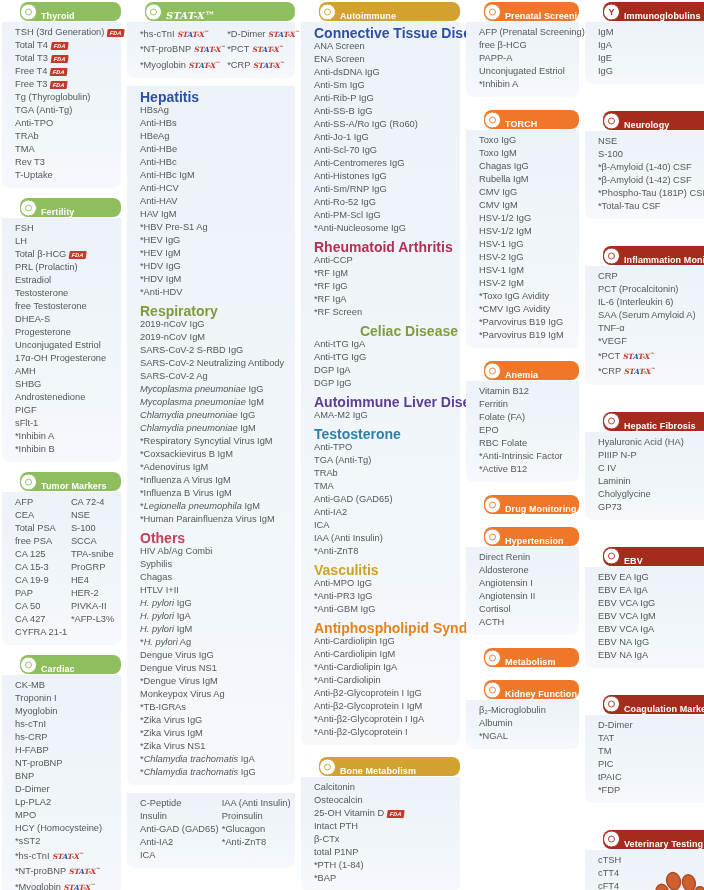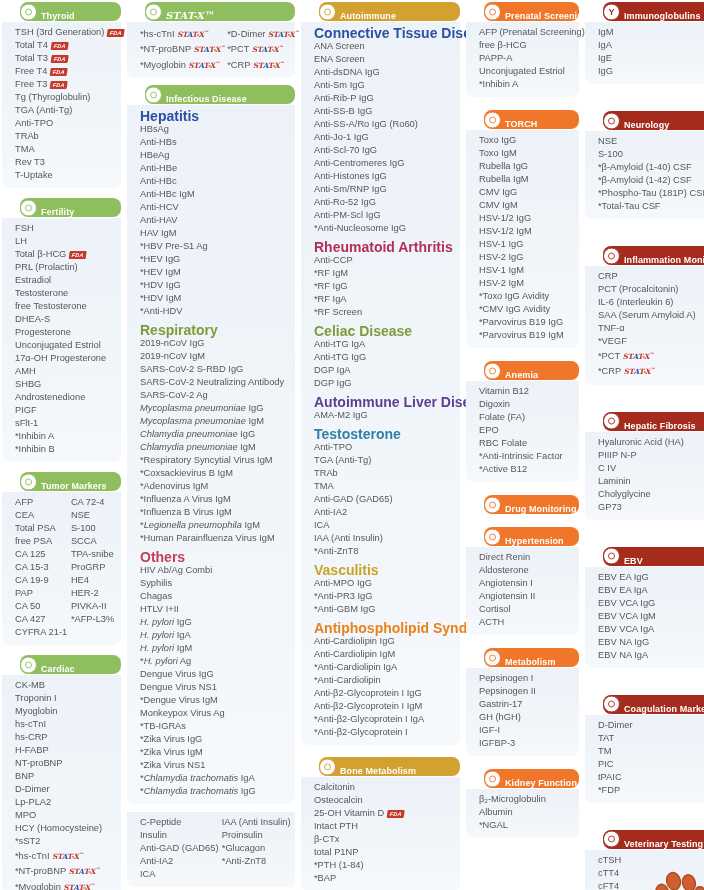--- a/index.html
+++ b/index.html
@@ -156,24 +156,20 @@
         <div class="body two" style="grid-template-rows: repeat(3, auto);">
           <div class="item"><span class="lab">*hs-cTnI</span><span class="sx"><span class="r">ST</span><span class="b">A</span><span class="r">T-X</span><span class="tm">™</span></span></div>
           <div class="item"><span class="lab">*NT-proBNP</span><span class="sx"><span class="r">ST</span><span class="b">A</span><span class="r">T-X</span><span class="tm">™</span></span></div>
           <div class="item"><span class="lab">*Myoglobin</span><span class="sx"><span class="r">ST</span><span class="b">A</span><span class="r">T-X</span><span class="tm">™</span></span></div>
           <div class="item"><span class="lab">*D-Dimer</span><span class="sx"><span class="r">ST</span><span class="b">A</span><span class="r">T-X</span><span class="tm">™</span></span></div>
           <div class="item"><span class="lab">*PCT</span><span class="sx"><span class="r">ST</span><span class="b">A</span><span class="r">T-X</span><span class="tm">™</span></span></div>
           <div class="item"><span class="lab">*CRP</span><span class="sx"><span class="r">ST</span><span class="b">A</span><span class="r">T-X</span><span class="tm">™</span></span></div>
         </div>
       </section>
       <section class="card green">
-        <div class="hdr">
-          <span class="ic"></span>
-          <span class="hdr-t">Infectious Disease</span>
-        </div>
         <div class="body">
           <div class="g-t first" style="color: rgb(43, 79, 162);">Hepatitis</div>
           <div class="item"><span class="lab">HBsAg</span></div>
           <div class="item"><span class="lab">Anti-HBs</span></div>
           <div class="item"><span class="lab">HBeAg</span></div>
           <div class="item"><span class="lab">Anti-HBe</span></div>
           <div class="item"><span class="lab">Anti-HBc</span></div>
           <div class="item"><span class="lab">Anti-HBc IgM</span></div>
           <div class="item"><span class="lab">Anti-HCV</span></div>
           <div class="item"><span class="lab">Anti-HAV</span></div>
@@ -258,21 +254,21 @@
           <div class="item"><span class="lab">Anti-Sm/RNP IgG</span></div>
           <div class="item"><span class="lab">Anti-Ro-52 IgG</span></div>
           <div class="item"><span class="lab">Anti-PM-Scl IgG</span></div>
           <div class="item"><span class="lab">*Anti-Nucleosome IgG</span></div>
           <div class="g-t" style="color: rgb(178, 48, 85);">Rheumatoid Arthritis</div>
           <div class="item"><span class="lab">Anti-CCP</span></div>
           <div class="item"><span class="lab">*RF IgM</span></div>
           <div class="item"><span class="lab">*RF IgG</span></div>
           <div class="item"><span class="lab">*RF IgA</span></div>
           <div class="item"><span class="lab">*RF Screen</span></div>
-          <div class="g-t" style="color: rgb(127, 156, 60);">Celiac Disease</div>
+          <div class="g-t" style="color: rgb(127, 156, 60); text-align: right;">Celiac Disease</div>
           <div class="item"><span class="lab">Anti-tTG IgA</span></div>
           <div class="item"><span class="lab">Anti-tTG IgG</span></div>
           <div class="item"><span class="lab">DGP IgA</span></div>
           <div class="item"><span class="lab">DGP IgG</span></div>
           <div class="g-t" style="color: rgb(93, 62, 146);">Autoimmune Liver Disease</div>
           <div class="item"><span class="lab">AMA-M2 IgG</span></div>
           <div class="g-t" style="color: rgb(46, 128, 166);">Testosterone</div>
           <div class="item"><span class="lab">Anti-TPO</span></div>
           <div class="item"><span class="lab">TGA (Anti-Tg)</span></div>
           <div class="item"><span class="lab">TRAb</span></div>
@@ -329,21 +325,21 @@
         </div>
       </section>
       <section class="card orange">
         <div class="hdr">
           <span class="ic"></span>
           <span class="hdr-t">TORCH</span>
         </div>
         <div class="body">
           <div class="item"><span class="lab">Toxo IgG</span></div>
           <div class="item"><span class="lab">Toxo IgM</span></div>
-          <div class="item"><span class="lab">Rubella IgG</span></div>
+          <div class="item"><span class="lab">Chagas IgG</span></div>
           <div class="item"><span class="lab">Rubella IgM</span></div>
           <div class="item"><span class="lab">CMV IgG</span></div>
           <div class="item"><span class="lab">CMV IgM</span></div>
           <div class="item"><span class="lab">HSV-1/2 IgG</span></div>
           <div class="item"><span class="lab">HSV-1/2 IgM</span></div>
           <div class="item"><span class="lab">HSV-1 IgG</span></div>
           <div class="item"><span class="lab">HSV-2 IgG</span></div>
           <div class="item"><span class="lab">HSV-1 IgM</span></div>
           <div class="item"><span class="lab">HSV-2 IgM</span></div>
           <div class="item"><span class="lab">*Toxo IgG Avidity</span></div>
@@ -352,21 +348,21 @@
           <div class="item"><span class="lab">*Parvovirus B19 IgM</span></div>
         </div>
       </section>
       <section class="card orange">
         <div class="hdr">
           <span class="ic"></span>
           <span class="hdr-t">Anemia</span>
         </div>
         <div class="body">
           <div class="item"><span class="lab">Vitamin B12</span></div>
-          <div class="item"><span class="lab">Digoxin</span></div>
+          <div class="item"><span class="lab">Ferritin</span></div>
           <div class="item"><span class="lab">Folate (FA)</span></div>
           <div class="item"><span class="lab">EPO</span></div>
           <div class="item"><span class="lab">RBC Folate</span></div>
           <div class="item"><span class="lab">*Anti-Intrinsic Factor</span></div>
           <div class="item"><span class="lab">*Active B12</span></div>
         </div>
       </section>
       <section class="card orange">
         <div class="hdr">
           <span class="ic"></span>
@@ -384,28 +380,20 @@
           <div class="item"><span class="lab">Angiotensin I</span></div>
           <div class="item"><span class="lab">Angiotensin II</span></div>
           <div class="item"><span class="lab">Cortisol</span></div>
           <div class="item"><span class="lab">ACTH</span></div>
         </div>
       </section>
       <section class="card orange">
         <div class="hdr">
           <span class="ic"></span>
           <span class="hdr-t">Metabolism</span>
-        </div>
-        <div class="body">
-          <div class="item"><span class="lab">Pepsinogen I</span></div>
-          <div class="item"><span class="lab">Pepsinogen II</span></div>
-          <div class="item"><span class="lab">Gastrin-17</span></div>
-          <div class="item"><span class="lab">GH (hGH)</span></div>
-          <div class="item"><span class="lab">IGF-I</span></div>
-          <div class="item"><span class="lab">IGFBP-3</span></div>
         </div>
       </section>
       <section class="card orange">
         <div class="hdr">
           <span class="ic"></span>
           <span class="hdr-t">Kidney Function</span>
         </div>
         <div class="body">
           <div class="item"><span class="lab">β₂-Microglobulin</span></div>
           <div class="item"><span class="lab">Albumin</span></div>

